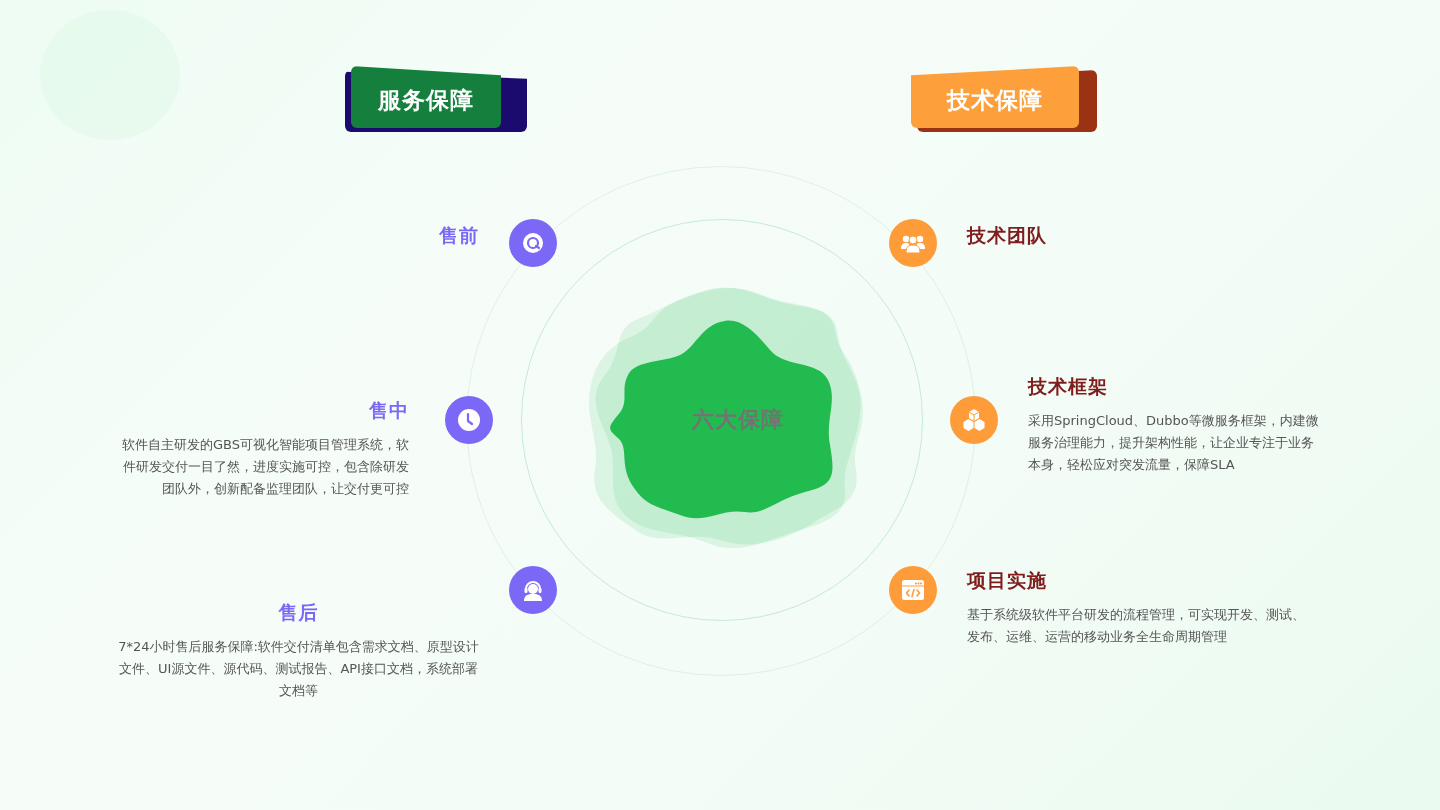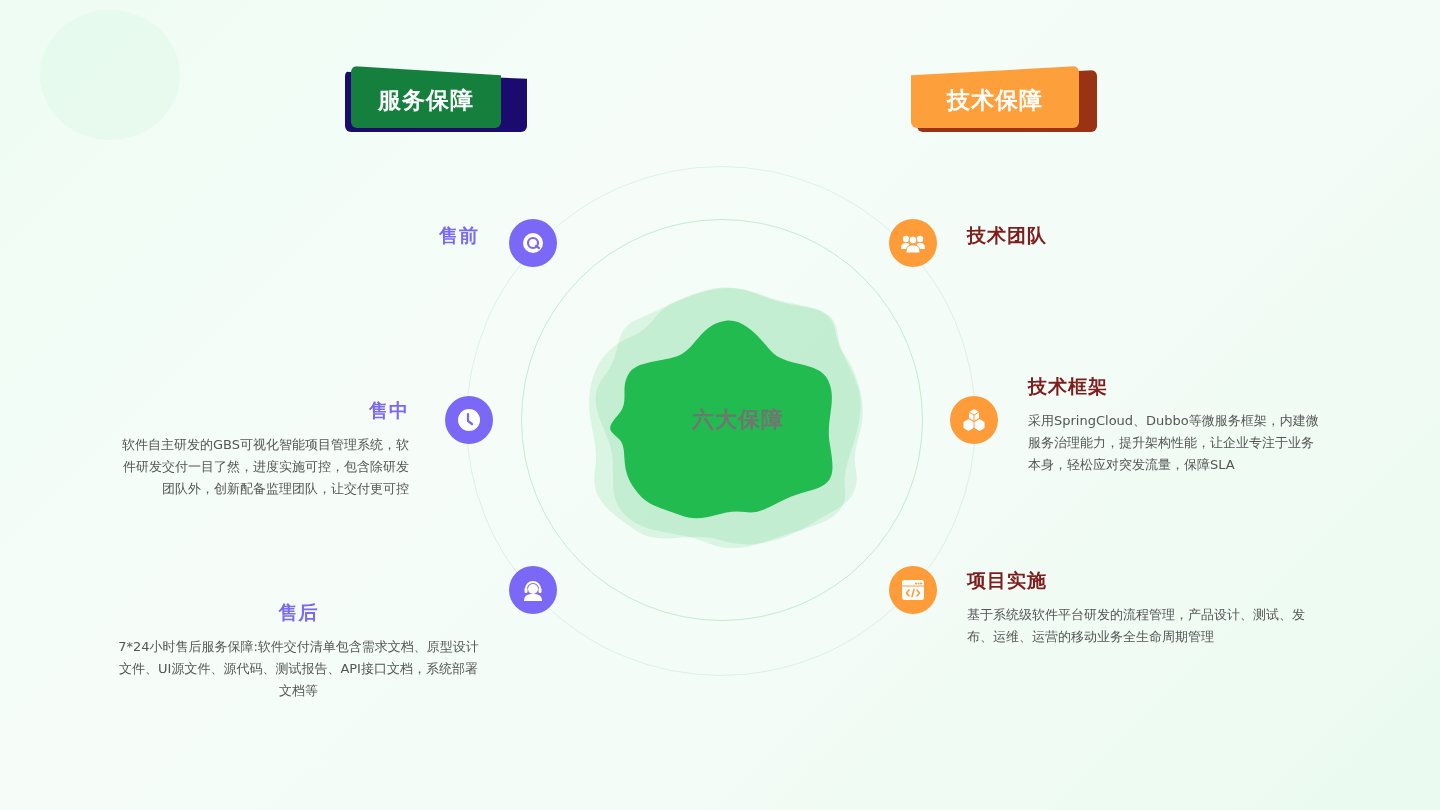--- a/index.html
+++ b/index.html
@@ -145,14 +145,14 @@
 
 <div class="item right" style="left:967px; top:223px; width:350px;">
   <div class="title">技术团队</div>
 </div>
 <div class="item right" style="left:1028px; top:374px; width:292px;">
   <div class="title">技术框架</div>
   <div class="desc">采用SpringCloud、Dubbo等微服务框架，内建微服务治理能力，提升架构性能，让企业专注于业务本身，轻松应对突发流量，保障SLA</div>
 </div>
 <div class="item right" style="left:967px; top:568px; width:350px;">
   <div class="title">项目实施</div>
-  <div class="desc">基于系统级软件平台研发的流程管理，产品设计、测试、发布、运维、运营的移动业务全生命周期管理</div>
+  <div class="desc">基于系统级软件平台研发的流程管理，可实现开发、测试、发布、运维、运营的移动业务全生命周期管理</div>
 </div>
 
 </body></html>

